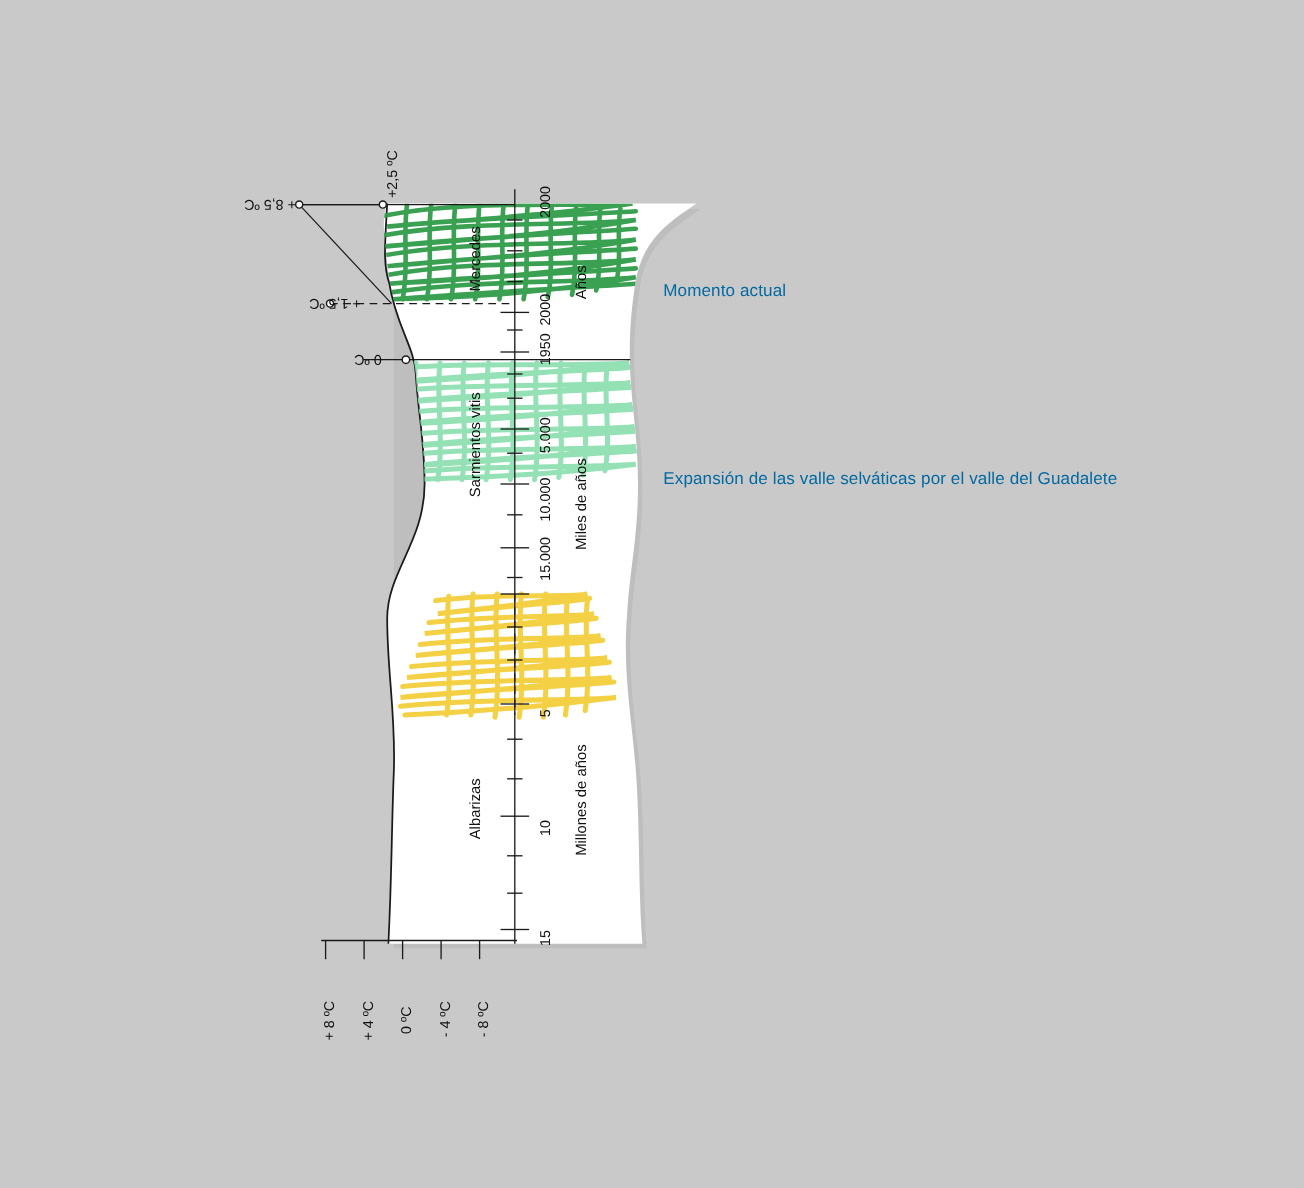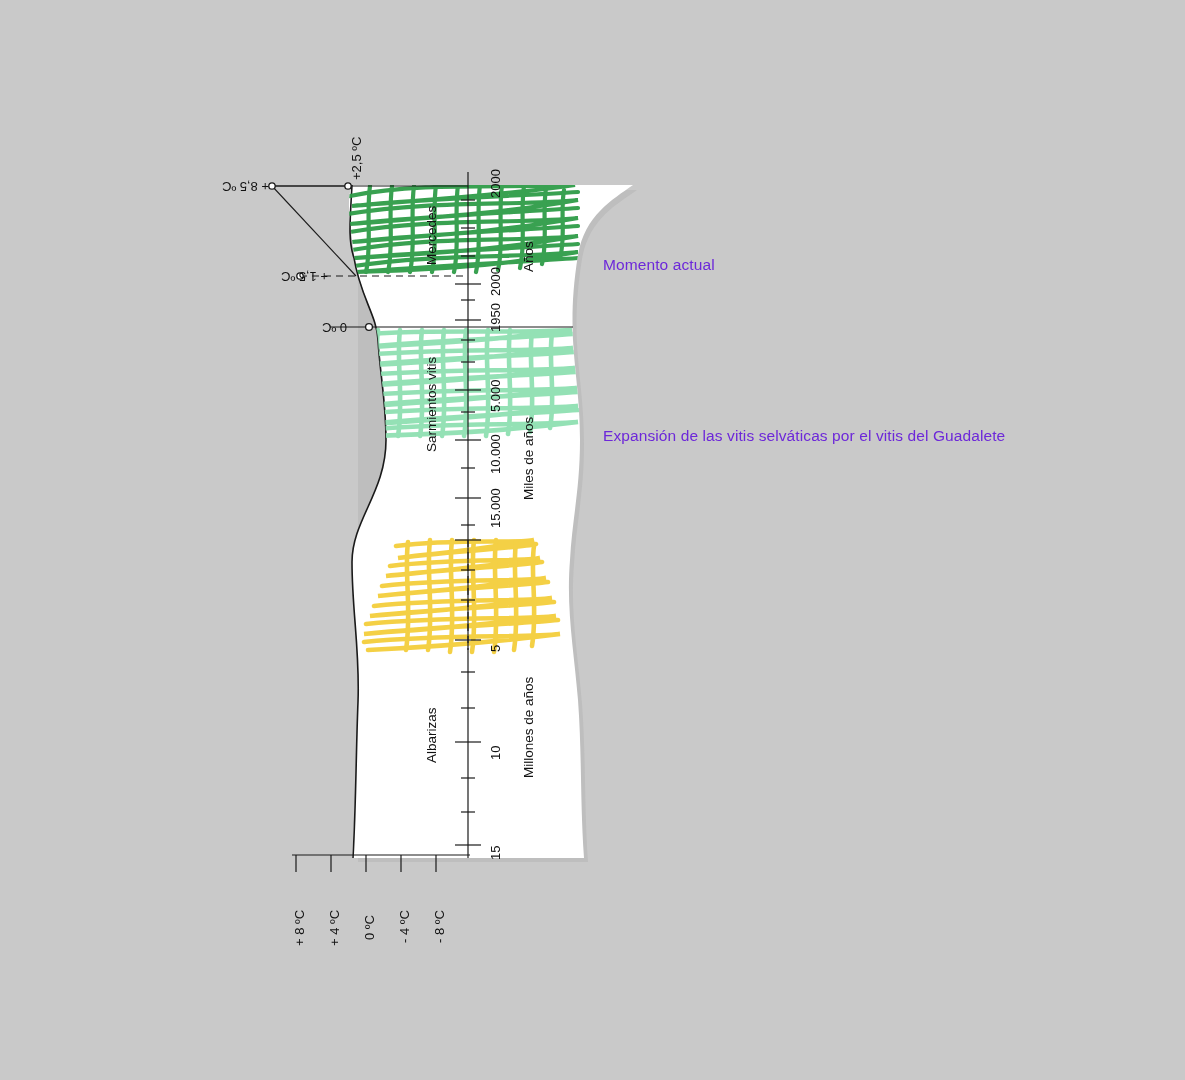--- a/index.html
+++ b/index.html
@@ -22,21 +22,21 @@
   }
   .svg-layer {
     position: absolute;
     left: 0; top: 0;
     width: 1185px;
     height: 1080px;
   }
   .annot {
     position: absolute;
     font-size: 15.5px;
-    color: #6d28d9;
+    color: #0369a1;
     white-space: nowrap;
     letter-spacing: 0.1px;
   }
   .annot-actual { left: 603px; top: 256px; }
   .annot-vitis  { left: 603px; top: 427px; }
   .annot-albz   { left: 603px; top: 634px; }
   
   .tick-bottom {
     position: absolute;
     font-size: 13px;
@@ -281,21 +281,21 @@
       <line x1="292" y1="855" x2="470" y2="855"></line>
       <line x1="296" y1="855" x2="296" y2="872"></line>
       <line x1="331" y1="855" x2="331" y2="872"></line>
       <line x1="366" y1="855" x2="366" y2="872"></line>
       <line x1="401" y1="855" x2="401" y2="872"></line>
       <line x1="436" y1="855" x2="436" y2="872"></line>
     </g>
   </svg>
 
   <div class="annot annot-actual">Momento actual</div>
-  <div class="annot annot-vitis">Expansión de las vitis selváticas por el vitis del Guadalete</div>
+  <div class="annot annot-vitis">Expansión de las valle selváticas por el valle del Guadalete</div>
 
   <div class="temp-left" style="left:222px; top:179px;">+ 8,5 ºC</div>
   <div class="temp-top" style="left:349px; top:180px;">+2,5 ºC</div>
   <div class="temp-left" style="left:281px; top:269px;">+ 1,5 ºC</div>
   <div class="temp-left" style="left:322px; top:320px;">0 ºC</div>
 
   <div class="tick-bottom" style="left:292px; top:946px;">+ 8 ºC</div>
   <div class="tick-bottom" style="left:327px; top:946px;">+ 4 ºC</div>
   <div class="tick-bottom" style="left:362px; top:940px;">0 ºC</div>
   <div class="tick-bottom" style="left:397px; top:943px;">- 4 ºC</div>

